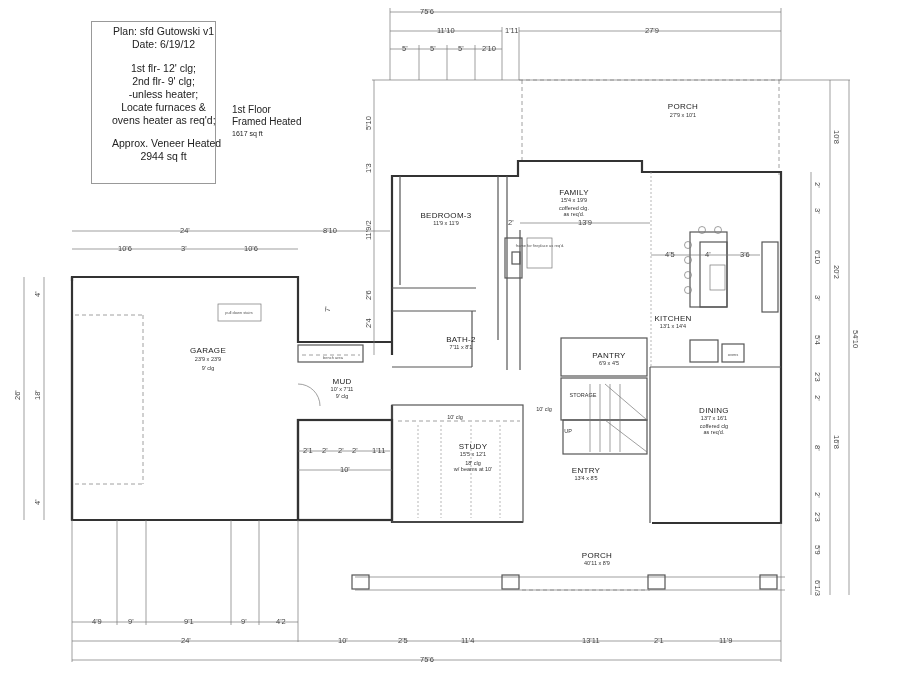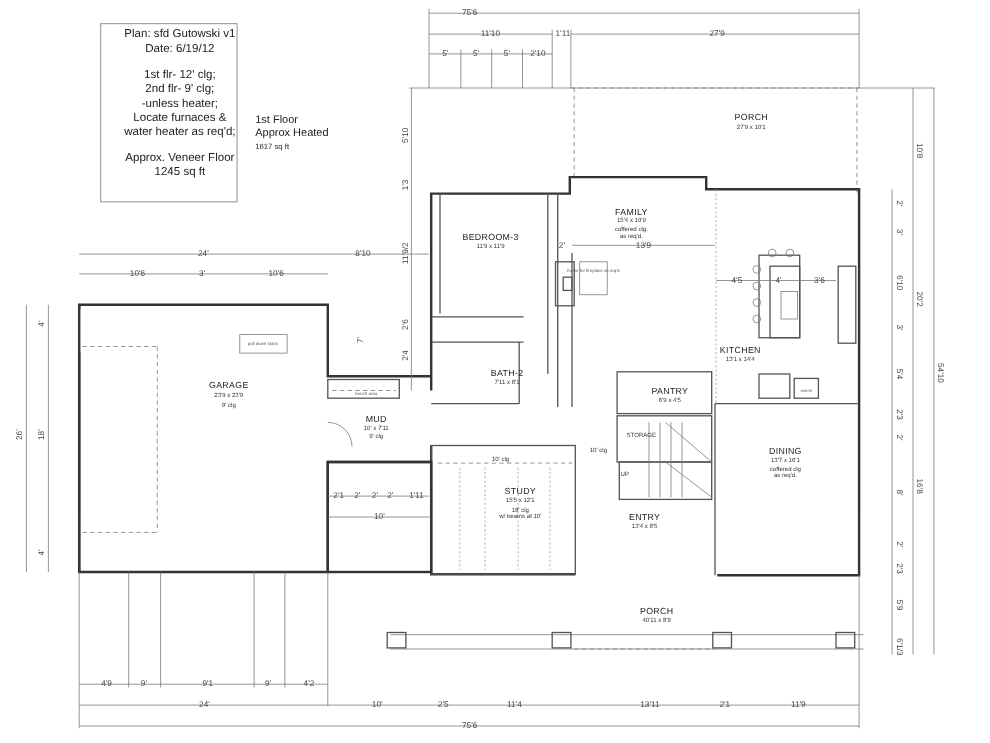--- a/index.html
+++ b/index.html
@@ -278,23 +278,23 @@
 </svg>
 
 <div class="notes">
   <div>Plan: sfd Gutowski v1</div>
   <div>Date: 6/19/12</div>
   <div style="height:11px"></div>
   <div>1st flr- 12' clg;</div>
   <div>2nd flr- 9' clg;</div>
   <div>-unless heater;</div>
   <div>Locate furnaces &amp;</div>
-  <div>water heater as req'd;</div>
+  <div>ovens heater as req'd;</div>
   <div style="height:10px"></div>
-  <div>Approx. Veneer Floor</div>
-  <div>1245 sq ft</div>
+  <div>Approx. Veneer Heated</div>
+  <div>2944 sq ft</div>
 </div>
 
 <div class="heated">
   <div>1st Floor</div>
-  <div>Approx Heated</div>
+  <div>Framed Heated</div>
   <div class="sq">1617 sq ft</div>
 </div>
 
 </body></html>

